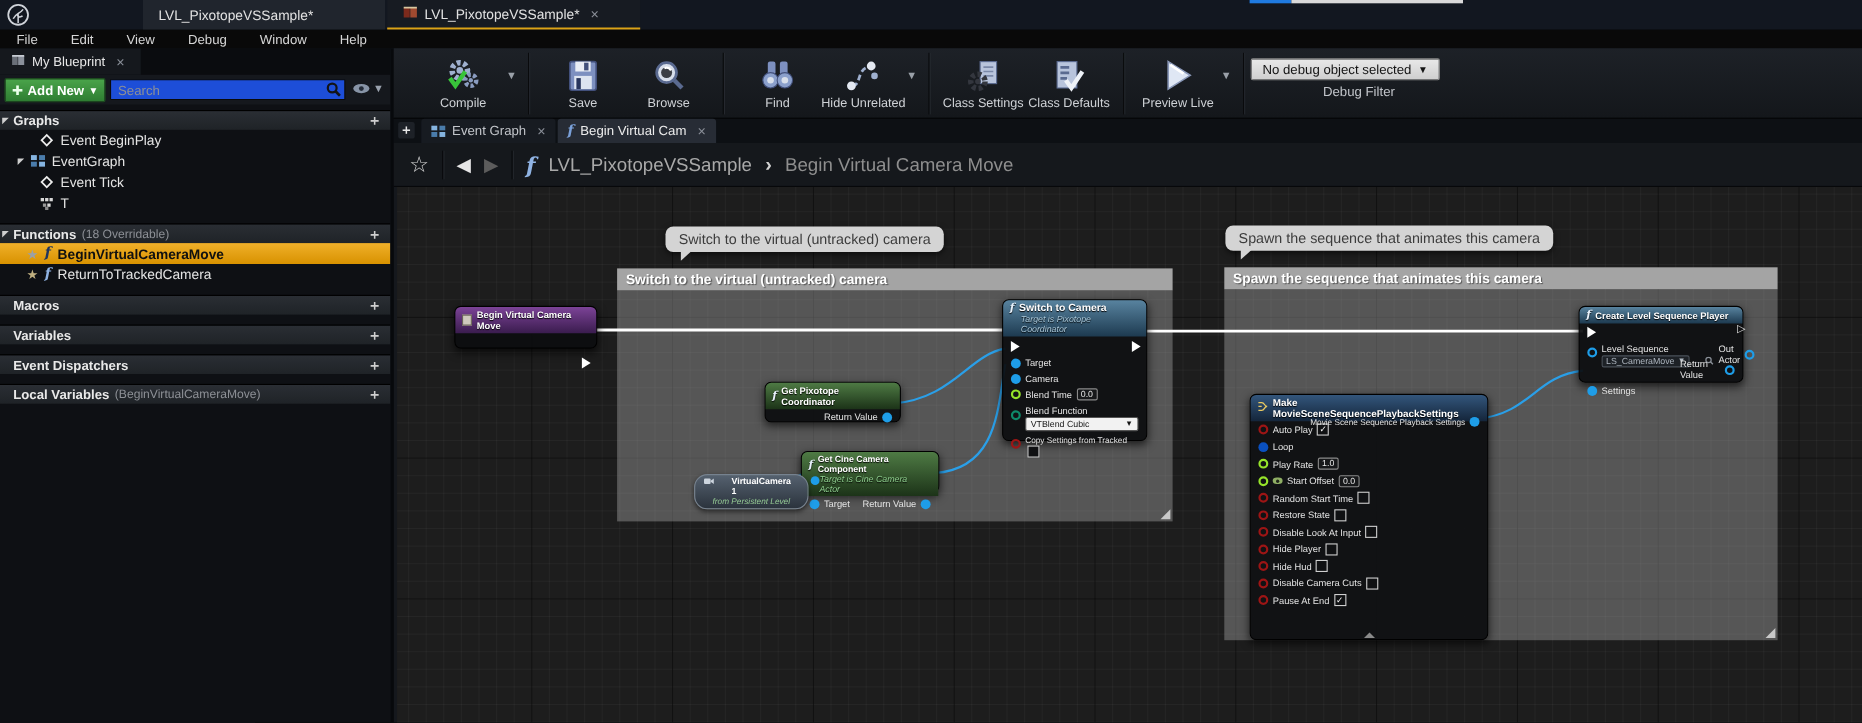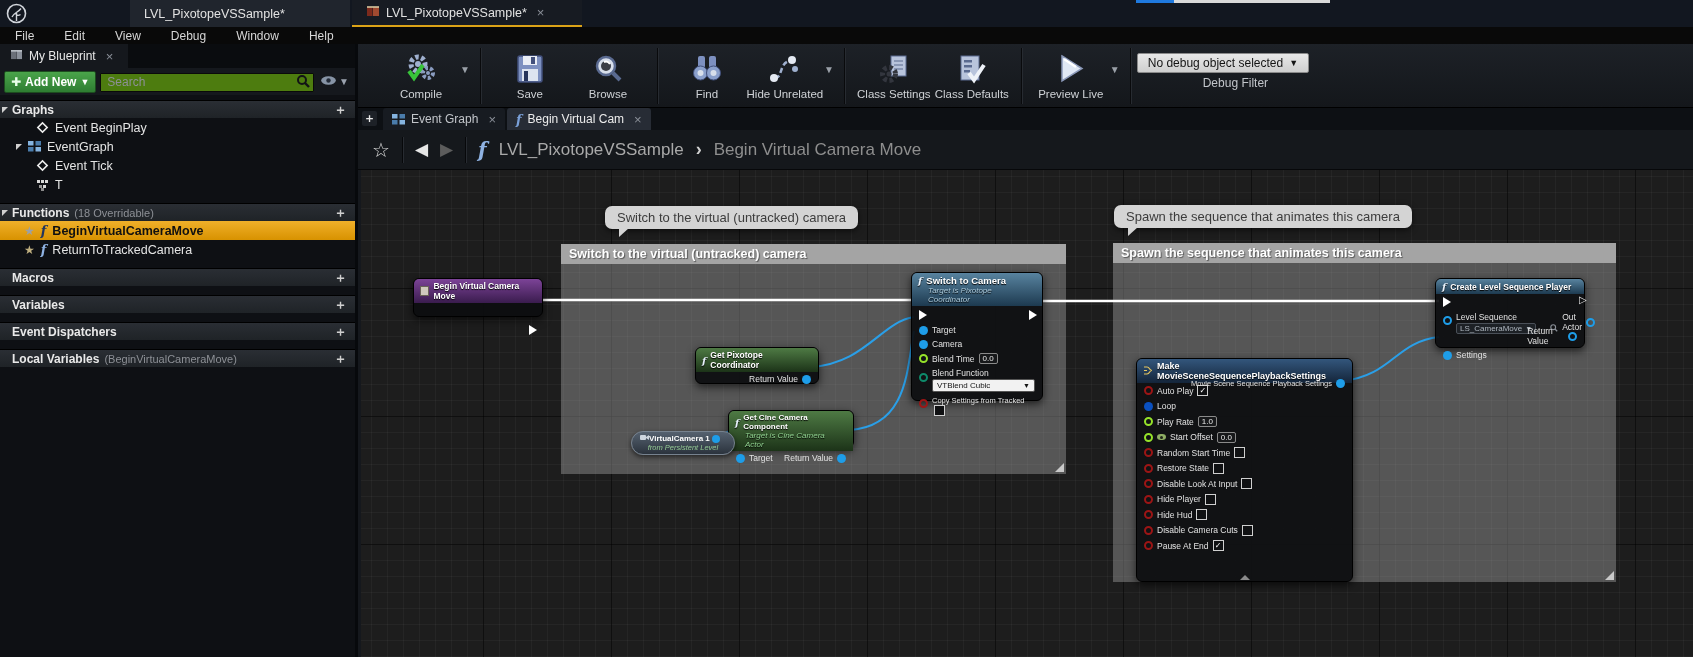--- a/index.html
+++ b/index.html
@@ -23,21 +23,21 @@
   .leftpanel{position:absolute;left:0;top:44px;width:355px;height:613px;background:#0e1014;}
   .ptabrow{position:absolute;left:0;top:0;width:355px;height:24px;background:#0a0c0f;}
   .ptab{position:absolute;left:0;top:0;height:24px;width:128px;background:#15181d;
         display:flex;align-items:center;gap:6px;padding:0 10px;font-size:12px;color:#e8e8e8;box-sizing:border-box;}
   .paneltools{position:absolute;left:0;top:24px;width:355px;height:27px;background:#15181d;
               display:flex;align-items:center;padding:0 4px;box-sizing:border-box;gap:4px;}
   .addnew{height:20px;background:linear-gradient(#4aa44a,#2e7d32);border:1px solid #1d4d1f;border-radius:2px;
           color:#fff;font-size:12px;font-weight:bold;display:flex;align-items:center;gap:4px;padding:0 6px;}
   .addnew .plus{color:#eaffea;font-weight:bold;}
   .searchwrap{position:relative;flex:1;height:19px;}
-  .searchwrap input{width:100%;height:100%;box-sizing:border-box;background:#4d7c0f;border:1px solid #0a0a0a;
+  .searchwrap input{width:100%;height:100%;box-sizing:border-box;background:#1d4ed8;border:1px solid #0a0a0a;
           color:#cfcfcf;font-size:12px;padding:0 22px 0 6px;outline:none;border-radius:1px;font-family:inherit;}
   .searchwrap input::placeholder{color:#8d9096;}
   .searchmag{position:absolute;right:4px;top:2px;}
   .eyebtn{display:flex;align-items:center;gap:2px;padding:0 2px;color:#9aa2ae;font-size:10px;}
   .tree{position:absolute;left:0;top:56px;width:355px;}
   .sechdr{position:relative;height:17px;background:linear-gradient(#2a2e34,#1f2327);border-top:1px solid #000;
           display:flex;align-items:center;font-size:12px;color:#e9e9e9;font-weight:bold;padding-left:12px;}
   .sechdr .sub{font-weight:normal;color:#8d9096;font-size:11px;margin-left:5px;}
   .sechdr .plus{position:absolute;right:8px;color:#cfcfcf;font-weight:bold;font-size:13px;}
   .sechdr .exp, .trow .exp{position:absolute;left:2px;top:6px;width:0;height:0;
@@ -122,21 +122,21 @@
   .ddown{background:#f2f2f2;color:#141414;font-size:8px;border-radius:2px;display:flex;align-items:center;
          justify-content:space-between;padding:1px 4px;border:1px solid #555;}
   .ddark{background:#1d2126;color:#aeb6bf;font-size:8px;border:1px solid #4a5058;border-radius:2px;
          display:flex;align-items:center;gap:3px;padding:0 3px;}
   .rightlab{margin-left:auto;display:flex;align-items:center;gap:4px;}
   .outpinrow{position:absolute;right:7px;display:flex;align-items:center;gap:4px;padding-left:22px;}
   .collapsearrow{position:absolute;bottom:1px;left:50%;transform:translateX(-50%);width:0;height:0;
         border-bottom:5px solid #8a8a8a;border-left:5px solid transparent;border-right:5px solid transparent;}
   .vcam{position:absolute;z-index:3;border-radius:12px;background:linear-gradient(#55616f,#2b333d);
         border:1px solid #76828f;box-shadow:0 2px 5px rgba(0,0,0,.6);padding:1px 8px 2px 8px;font-size:8.5px;}
-  .vcam .t{font-weight:bold;color:#fff;display:flex;align-items:flex-end;gap:0;}
+  .vcam .t{font-weight:bold;color:#fff;display:flex;align-items:flex-start;gap:16px;}
   .vcam .s{font-style:italic;color:#93c893;font-size:7.5px;text-align:center;}
   .eyemini{display:inline-block;width:9px;height:6px;background:#8fae64;border-radius:50%/60%;position:relative;}
   .eyemini::after{content:"";position:absolute;left:3px;top:1.5px;width:3px;height:3px;background:#20261a;border-radius:50%;}
 </style>
 </head>
 <body>
 <div id="app">
 
 <div class="titlebar">
   <div class="ue-logo">

